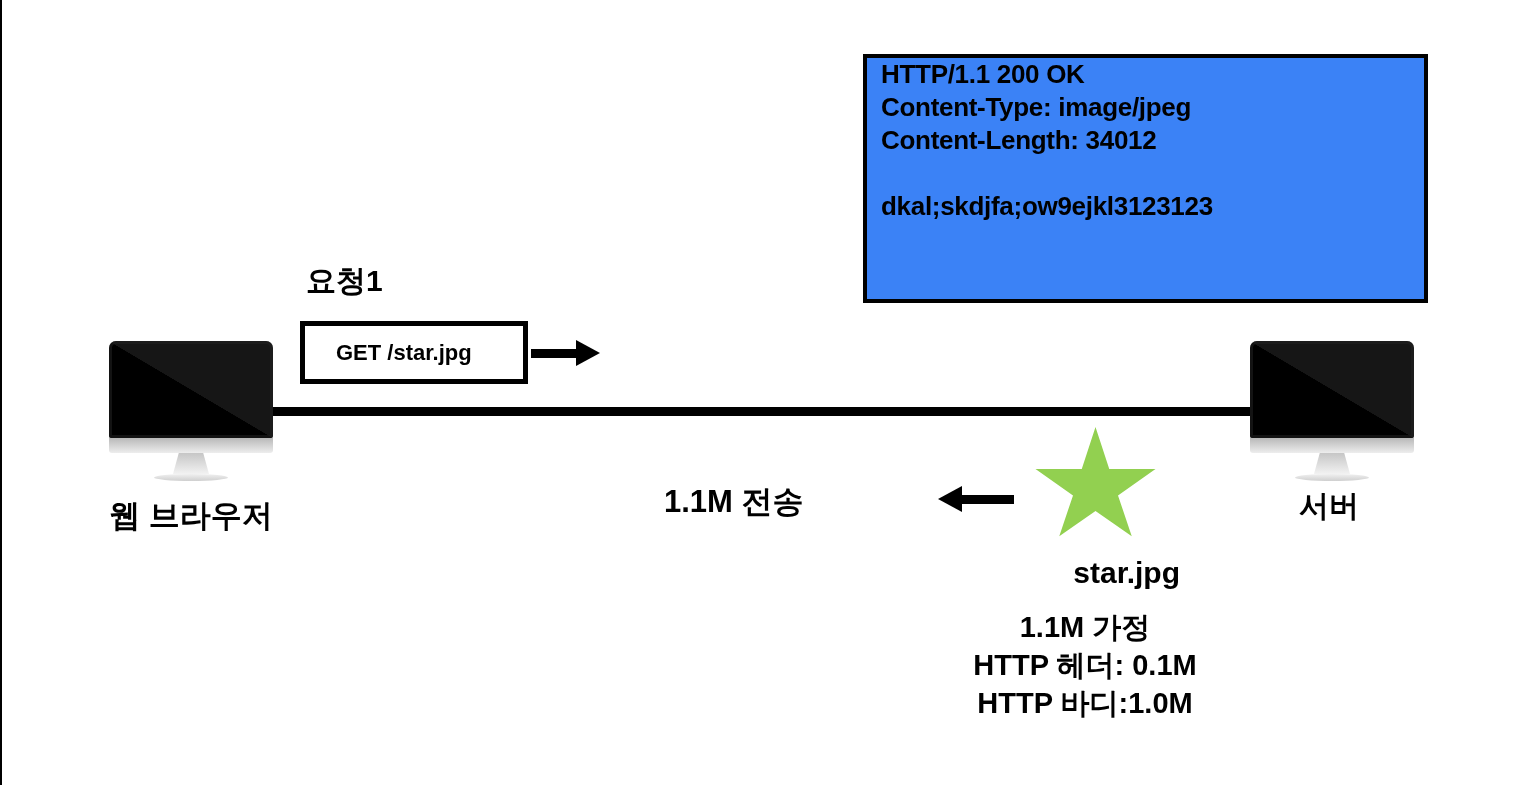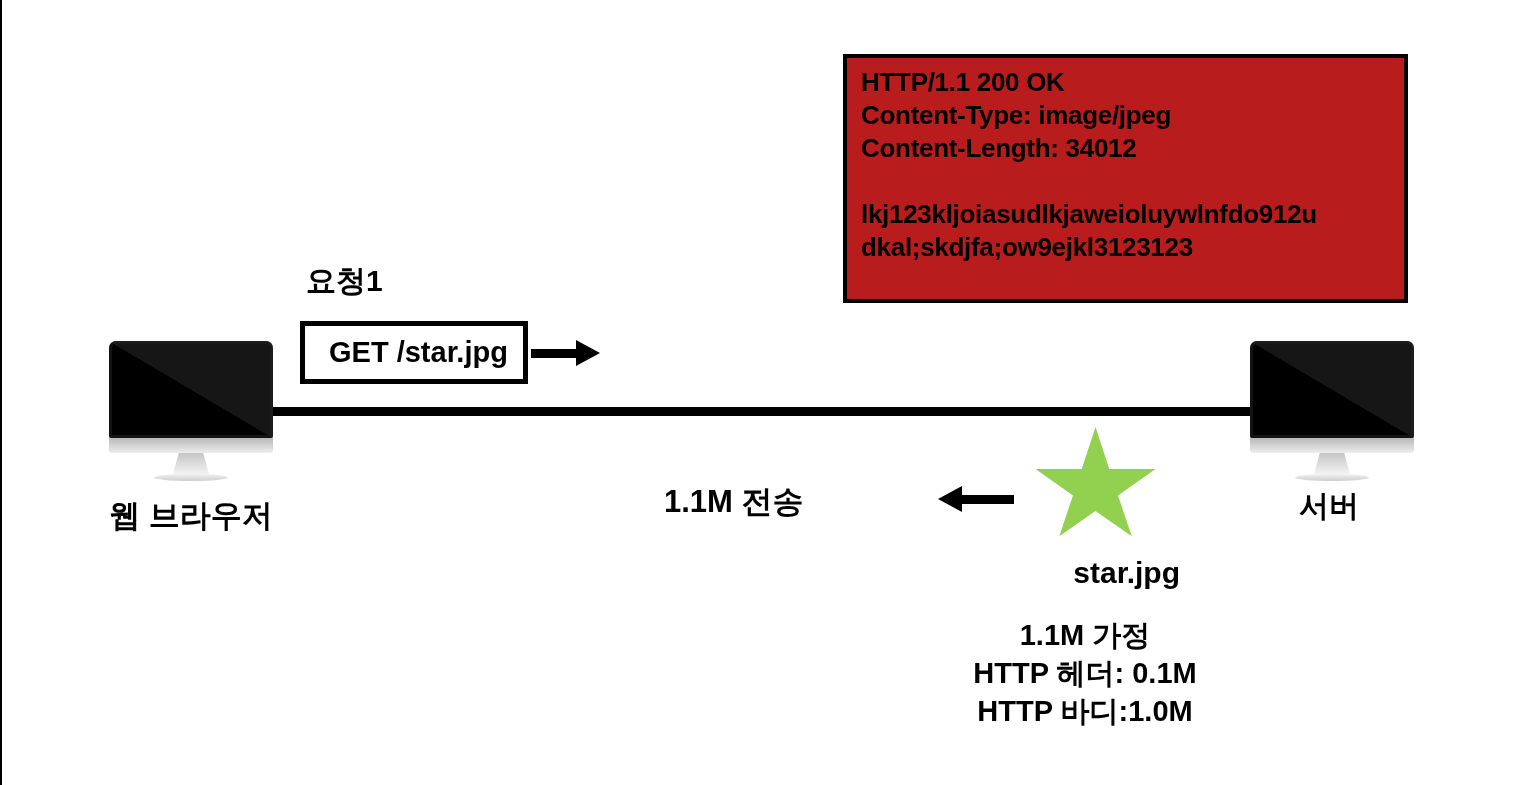--- a/index.html
+++ b/index.html
@@ -8,33 +8,33 @@
     font-family: "Liberation Sans", "DejaVu Sans", sans-serif;
     position: relative;
     overflow: hidden;
     color: #000;
   }
   .canvas { position: absolute; inset: 0; background: #fff; }
   .edge-line { position: absolute; left: 0; top: 0; width: 2px; height: 100%; background: #000; }
 
   
   .response-box {
-    position: absolute; left: 843px; top: 54px; width: 565px; height: 249px;
-    border: 4px solid #000; background: #b91c1c;
-    padding: 8px 14px; font-size: 26px; font-weight: bold;
+    position: absolute; left: 863px; top: 54px; width: 565px; height: 249px;
+    border: 4px solid #000; background: #3b82f6;
+    padding: 0 14px; font-size: 26px; font-weight: bold;
     line-height: 33px; letter-spacing: -0.3px; white-space: nowrap;
   }
   .response-box .rline { min-height: 33px; }
 
   
   .request-label { position: absolute; left: 306px; top: 261px; font-size: 30px; font-weight: bold; }
   .request-box {
     position: absolute; left: 300px; top: 321px; width: 228px; height: 63px;
     border: 5px solid #000; background: #fff; display: flex; align-items: center;
-    padding-left: 24px; font-size: 29px; font-weight: bold; z-index: 3;
+    padding-left: 31px; font-size: 22px; font-weight: bold; z-index: 3;
   }
   .arrow-shaft { position: absolute; height: 9px; background: #000; z-index: 3; }
   .arrow-head { position: absolute; width: 0; height: 0; z-index: 3; }
   .shaft-right { left: 531px; top: 349px; width: 47px; }
   .head-right  { left: 576px; top: 340px; border-left: 24px solid #000;
                  border-top: 13px solid transparent; border-bottom: 13px solid transparent; }
   .shaft-left  { left: 960px; top: 495px; width: 54px; }
   .head-left   { left: 938px; top: 486px; border-right: 24px solid #000;
                  border-top: 13px solid transparent; border-bottom: 13px solid transparent; }
 
@@ -73,36 +73,35 @@
   .transfer-label { position: absolute; left: 664px; top: 481px; font-size: 31px; font-weight: bold; }
 
   .star {
     position: absolute; left: 1033px; top: 427px; width: 125px; height: 120px; z-index: 3;
     clip-path: polygon(50% 0%, 61% 35%, 98% 35%, 68% 57%, 79% 91%, 50% 70%, 21% 91%, 32% 57%, 2% 35%, 39% 35%);
   }
   .star-label { position: absolute; left: 1010px; top: 556px; width: 170px; text-align: right; font-size: 30px; font-weight: bold; }
 
   .assumption {
     position: absolute; left: 930px; top: 608px; width: 310px;
-    text-align: center; font-size: 29px; font-weight: bold; line-height: 38px; margin-top: 8px;
+    text-align: center; font-size: 29px; font-weight: bold; line-height: 38px;
   }
 </style>
 </head>
 <body>
 
 <div class="canvas">
 
   <div class="edge-line"></div>
 
   <div class="response-box">
     <div class="rline">HTTP/1.1 200 OK</div>
     <div class="rline">Content-Type: image/jpeg</div>
     <div class="rline">Content-Length: 34012</div>
     <div class="rline"></div>
-    <div class="rline">lkj123kljoiasudlkjaweioluywlnfdo912u</div>
     <div class="rline">dkal;skdjfa;ow9ejkl3123123</div>
   </div>
 
   <div class="request-label">요청1</div>
   <div class="request-box">
     <span>GET /star.jpg</span>
   </div>
   <div class="arrow-shaft shaft-right"></div>
   <div class="arrow-head head-right"></div>
 

